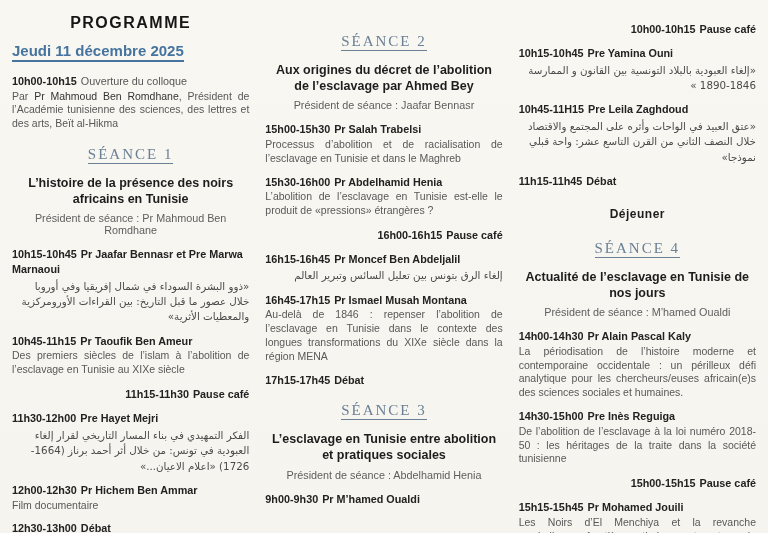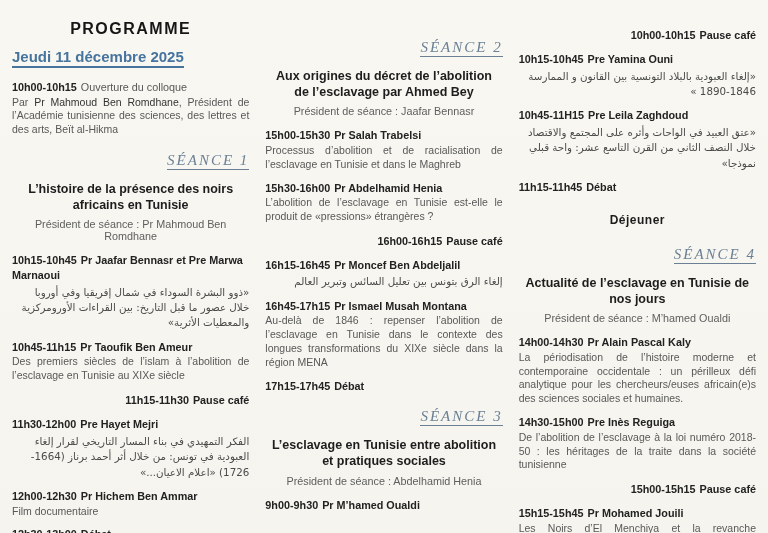--- a/index.html
+++ b/index.html
@@ -4,34 +4,34 @@
 <style>
   html,body { margin:0; padding:0; }
   body {
     width:768px; height:533px; overflow:hidden;
     background:#f7f6f1;
     background-image: linear-gradient(180deg, #f8f7f2 0%, #f5f4ee 100%);
     font-family:"Liberation Sans", sans-serif;
     color:#2b2b2b;
   }
   .page { display:flex; gap:16px; padding:8px 12px; box-sizing:border-box; height:100%; }
-  .col { flex:1 1 0; min-width:0;margin-top:6px; }
+  .col { flex:1 1 0; min-width:0; }
   .col-2 { padding-top:10px; }
   .col-3 { padding-top:4px; }
 
   .page-title {
     text-align:center; font-weight:bold; font-size:16px;
     letter-spacing:1.5px; color:#161616; margin:6px 0 10px;
   }
   .day-heading { text-align:left; margin:10px 0 14px; }
   .day-heading span {
     color:#46749e; font-weight:bold; font-size:15px;
     border-bottom:2px solid #46749e; padding-bottom:1px;
   }
-  .session-heading { text-align:right; margin:14px 0 13px;font-style:italic; }
+  .session-heading { text-align:center; margin:14px 0 13px; }
   .session-heading span {
     font-family:"Liberation Serif", "DejaVu Serif", serif;
     color:#6b8095; font-size:15px; letter-spacing:2px;
     border-bottom:1.5px solid #6b8095; padding-bottom:1px;
   }
   .session-title {
     text-align:center; font-weight:bold; font-size:12.5px;
     margin:2px 6px 5px; line-height:1.25; color:#1d1d1d;
   }
   .session-chair { text-align:center; color:#5e5e5e; font-size:10.8px; margin:0 0 11px; }

